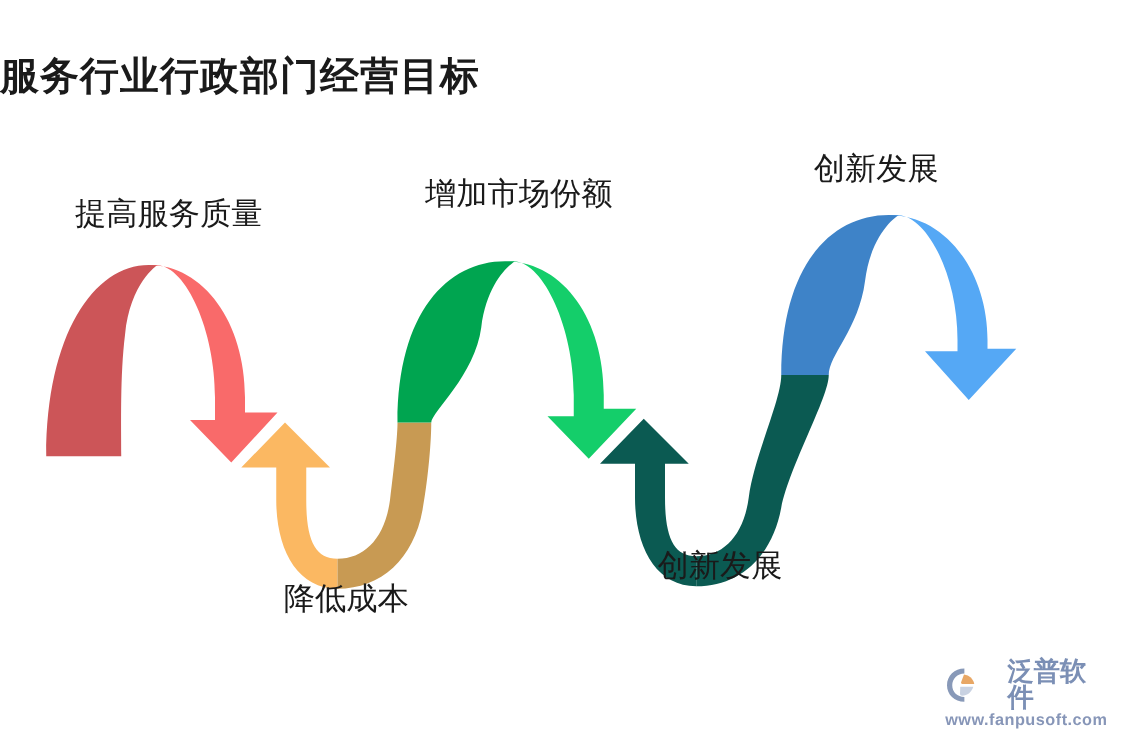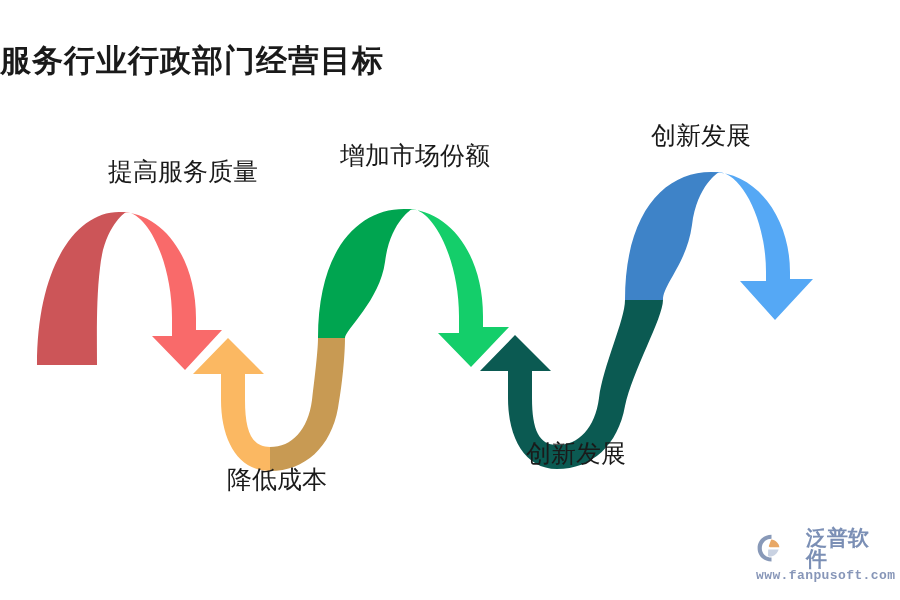--- a/index.html
+++ b/index.html
@@ -34,21 +34,21 @@
     width: 900px;
     height: 600px;
   }
   .stage-label {
     position: absolute;
     font-size: 25px;
     color: #1a1a1a;
     white-space: nowrap;
     line-height: 1;
   }
-  .lbl-1 { left: 60px;  top: 159px; margin-left: 48px; }
+  .lbl-1 { left: 60px;  top: 159px; }
   .lbl-2 { left: 227px; top: 467px; }
   .lbl-3 { left: 340px; top: 143px; }
   .lbl-4 { left: 526px; top: 441px; }
   .lbl-5 { left: 651px; top: 123px; }
 
   
   .brand {
     position: absolute;
     right: 14px;
     bottom: 14px;
@@ -69,21 +69,21 @@
   }
   .brand-name {
     font-size: 21px;
     font-weight: bold;
     color: #7b8fb5;
     letter-spacing: 0px;
     line-height: 1;
   }
   .brand-url {
     margin-top: 2px;
-    font-family: Liberation Mono, monospace;
+    font-family: Liberation Sans, sans-serif;
     font-size: 13px;
     font-weight: bold;
     color: #8796b8;
     letter-spacing: 0.4px;
     text-align: right;
   }
 </style>
 </head>
 <body>
 

